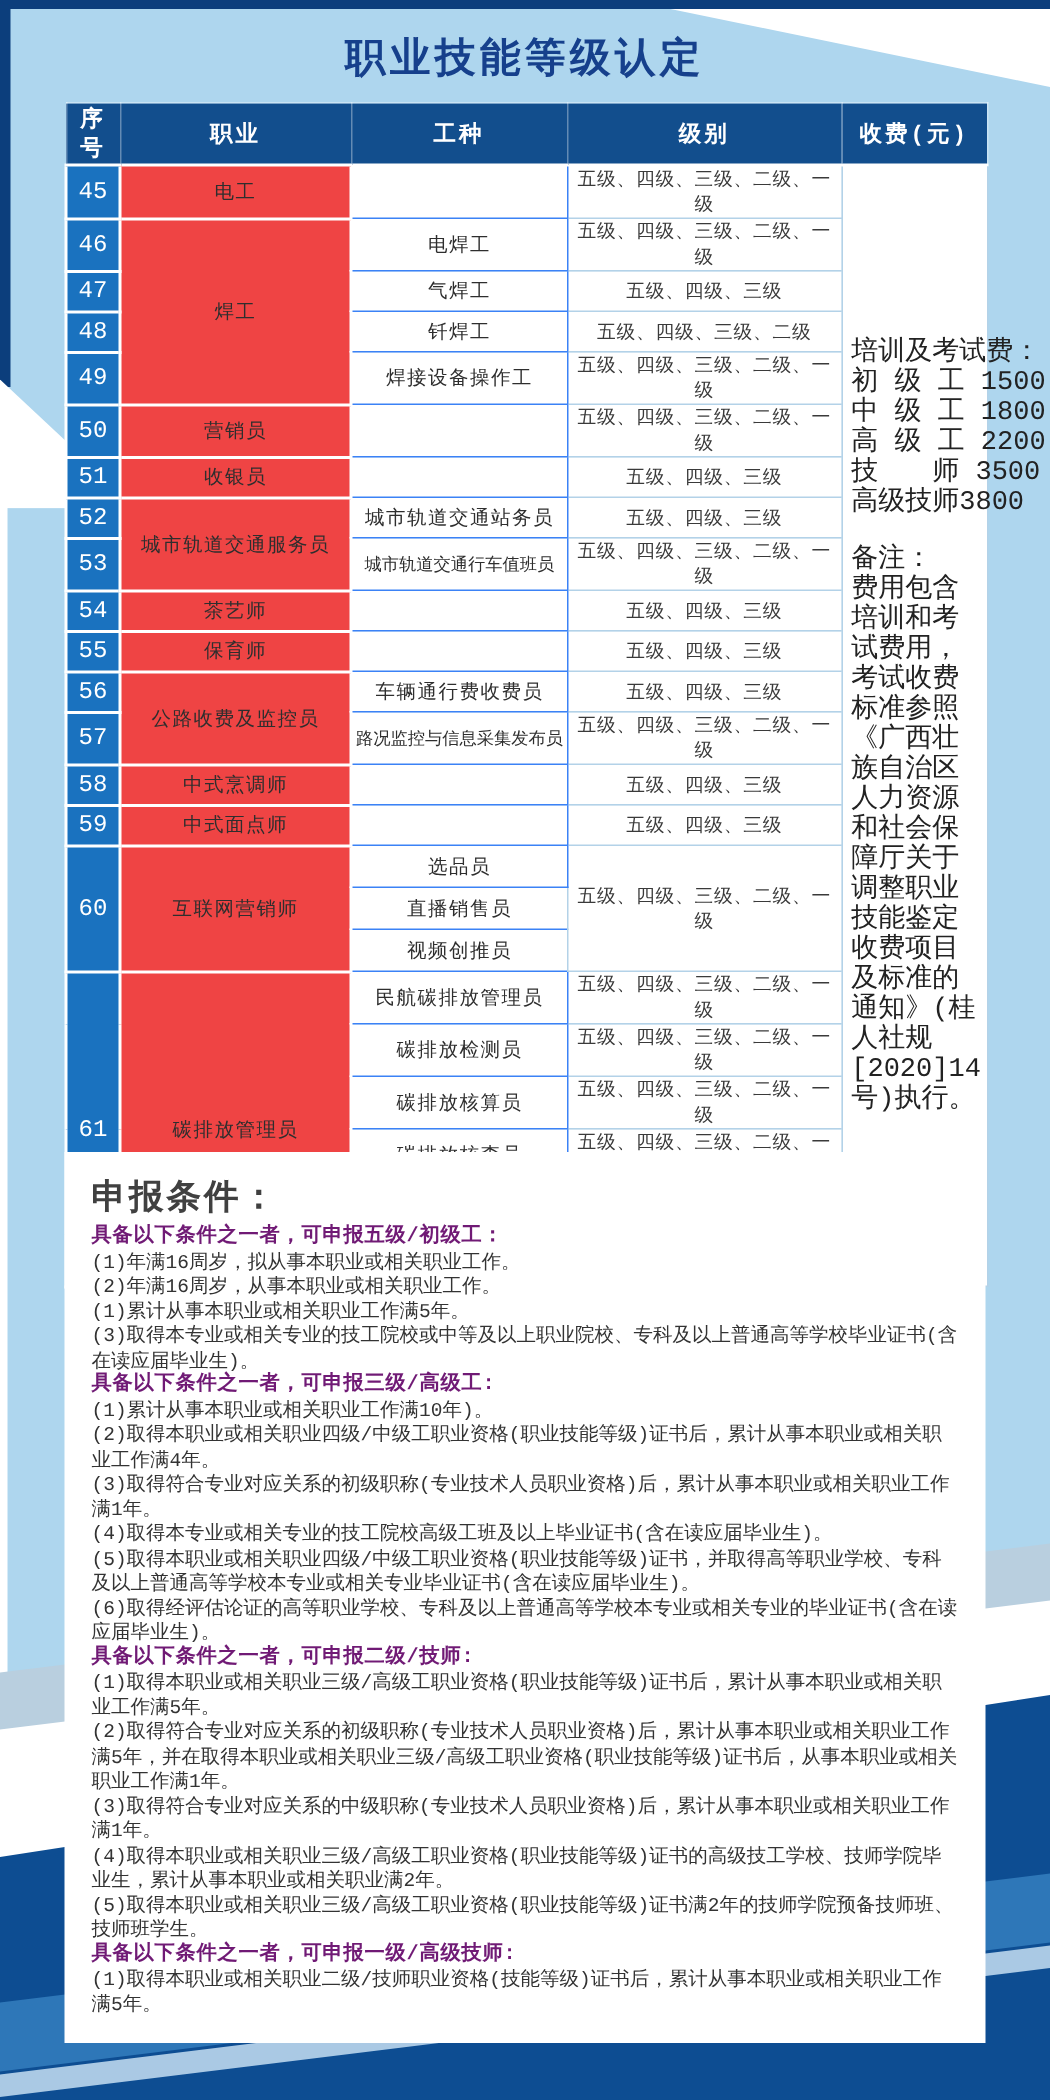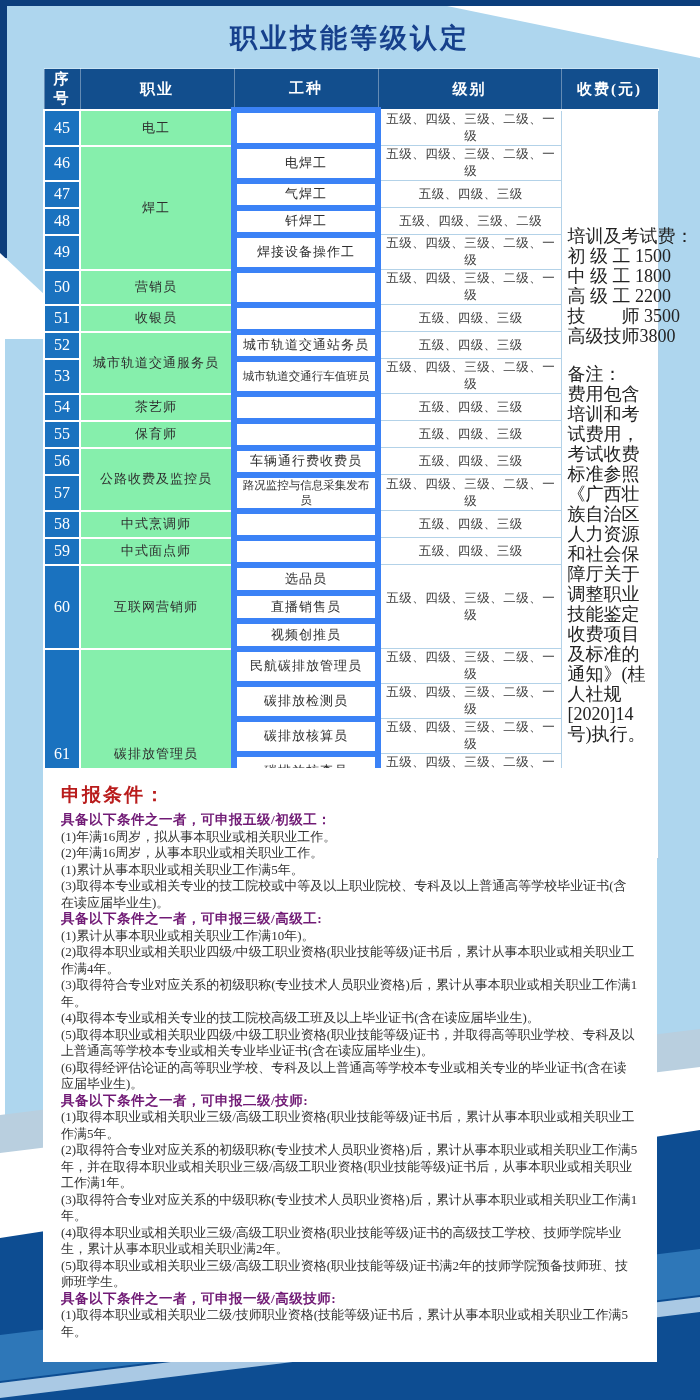--- a/index.html
+++ b/index.html
@@ -1,19 +1,19 @@
 <!DOCTYPE html>
 <html><head>
 <meta charset="utf-8">
 <style>
   html,body{margin:0;padding:0;}
   .page{
     position:relative;width:700px;height:1400px;overflow:hidden;
     background:#aed6ee;
-    font-family:Liberation Serif, serif;
+    font-family:Liberation Mono, monospace;
   }
   
   .bg{position:absolute;pointer-events:none;}
   .bg-topbar{top:0;left:0;width:700px;height:6px;background:#0c3e7c;}
   .bg-leftbar{top:0;left:0;width:7px;height:258px;background:#0c3e7c;}
   .bg-tri-white{top:6px;left:447px;width:253px;height:52px;background:#fff;
     clip-path:polygon(0 0,100% 0,100% 100%);}
   .bg-wedge-left{top:253px;left:0;width:92px;height:86px;background:#fff;
     clip-path:polygon(0 0,100% 100%,0 100%);}
   .bg-sliver-left{top:338px;left:0;width:5px;height:815px;background:#fff;}
@@ -34,39 +34,39 @@
     position:absolute;left:43px;top:68px;width:614px;z-index:5;
     border-collapse:collapse;table-layout:fixed;
   }
   .tbl th{
     background:#124e8d;color:#fff;font-size:15px;font-weight:bold;
     height:28px;letter-spacing:2px;
     border:1px solid rgba(255,255,255,.35);border-bottom:2px solid #fff;
   }
   .tbl td{text-align:center;font-size:13px;color:#2e2e2e;padding:0 2px;}
   td.no{background:#1a72bf;color:#fff;font-size:16px;border:2px solid #fff;}
-  td.occ{background:#86efac;border:2px solid #fff;letter-spacing:1px;}
-  td.type{background:#fff;border:6px solid #3b82f6;letter-spacing:1px;}
+  td.occ{background:#ef4444;border:2px solid #fff;letter-spacing:1px;}
+  td.type{background:#fff;border:1px solid #3b82f6;letter-spacing:1px;}
   td.type-sm{font-size:11.5px;letter-spacing:0;}
   td.level{background:#fff;border:1px solid #b3d2e8;color:#3a3a3a;
     font-size:12.5px;letter-spacing:.5px;}
   td.fee{
     background:#fff;border:1px solid #b3d2e8;vertical-align:middle;
     text-align:left;padding:0 3px 0 6px;font-size:18px;color:#222;
   }
   .fee-line{line-height:20px;white-space:nowrap;}
   .fee-gap{height:18px;}
   .fee-note-h{line-height:20px;}
   .fee-note{line-height:20px;margin:0;}
   
   .cond{
     position:absolute;left:43px;top:768px;width:614px;height:594px;z-index:5;
     background:#fff;box-sizing:border-box;padding:12px 18px;overflow:hidden;
   }
-  .cond-title{font-size:19px;font-weight:bold;color:#b91c1c;
+  .cond-title{font-size:23px;font-weight:bold;color:#404040;
     letter-spacing:2px;margin:2px 0 4px 0;}
   .cond-heading{font-size:13.5px;font-weight:bold;color:#701a75;
     line-height:16.5px;letter-spacing:.5px;}
   .cond-item{font-size:13px;color:#333;line-height:16.5px;}
 </style>
 </head>
 <body>
 
 <div class="page">
 

